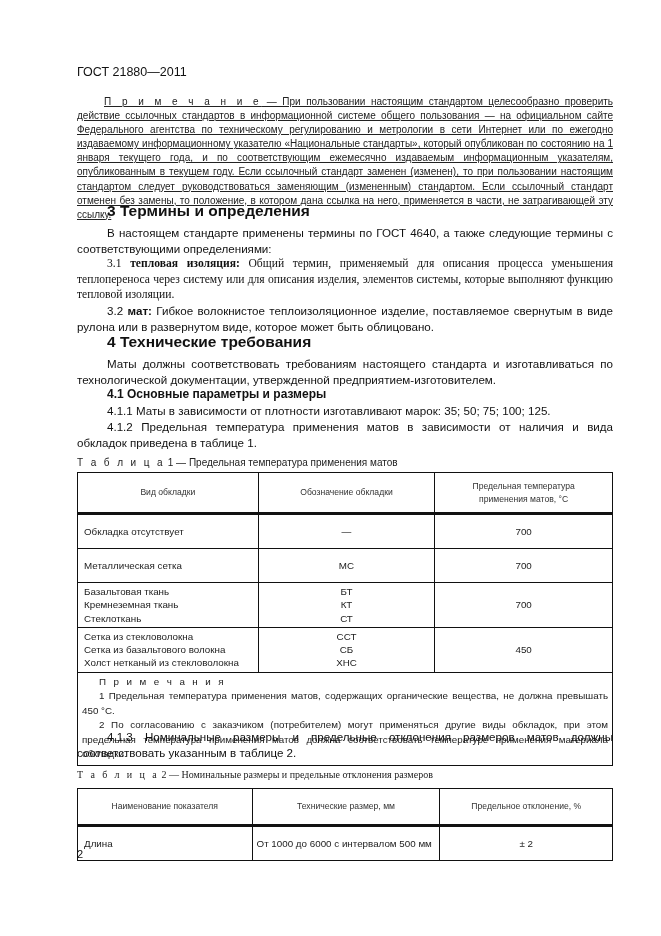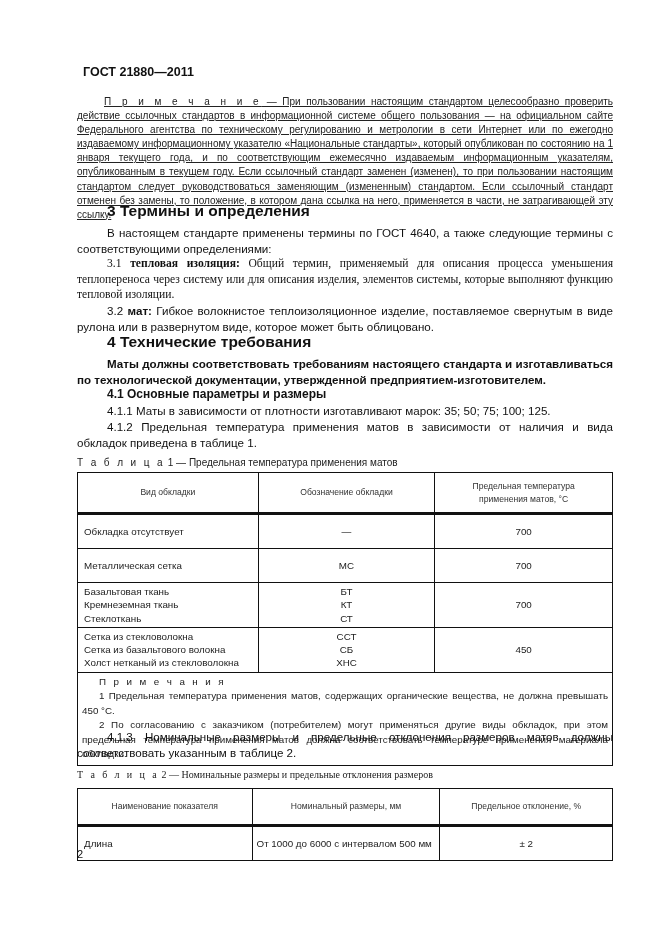--- a/index.html
+++ b/index.html
@@ -1,21 +1,21 @@
 <!DOCTYPE html>
 <html><head>
 <meta charset="utf-8">
 <style>
   html, body { margin: 0; padding: 0; }
   body {
     width: 661px; height: 936px; background: #ffffff; position: relative; overflow: hidden;
     font-family: "Liberation Sans", sans-serif; color: #111;
   }
   .page { position: absolute; left: 77px; top: 0; width: 536px; }
-  .doc-id { position: absolute; top: 65px; left: 0; font-weight: bold; font-size: 12.5px; margin-left: 6px; }
+  .doc-id { position: absolute; top: 65px; left: 0; font-weight: normal; font-size: 12.5px; }
   .note-block {
     position: absolute; top: 95px; left: 0; width: 536px;
     font-size: 10px; line-height: 14.1px; text-align: justify; color: #222; text-decoration: underline;
   }
   .indent { display: inline-block; width: 27px; }
   .spaced { letter-spacing: 2.6px; }
   .h1 { position: absolute; left: 30px; font-weight: bold; font-size: 15.5px; }
   .p {
     position: absolute; left: 0; width: 536px; font-size: 11.6px; line-height: 15.6px;
     text-align: justify; color: #111;
@@ -57,21 +57,21 @@
   <div class="p" style="top:256px;font-family:Liberation Serif, serif;">
     <span class="ind"></span><span>3.1 </span><b>тепловая изоляция:</b><span> Общий термин, применяемый для описания процесса уменьшения теплопереноса через систему или для описания изделия, элементов системы, которые выполняют функцию тепловой изоляции.</span>
   </div>
 
   <div class="p" style="top:303px;">
     <span class="ind"></span><span>3.2 </span><b>мат:</b><span> Гибкое волокнистое теплоизоляционное изделие, поставляемое свернутым в виде рулона или в развернутом виде, которое может быть облицовано.</span>
   </div>
 
   <div class="h1" style="top:333px;">4  Технические требования</div>
 
-  <div class="p" style="top:356px;font-weight:bold;">
+  <div class="p" style="top:356px;">
     <span class="ind"></span><span>Маты должны соответствовать требованиям настоящего стандарта и изготавливаться по технологической документации, утвержденной предприятием-изготовителем.</span>
   </div>
 
   <div class="h2" style="top:387px;">4.1  Основные параметры и размеры</div>
 
   <div class="p" style="top:403px;">
     <span class="ind"></span><span>4.1.1  Маты в зависимости от плотности изготавливают марок: 35; 50; 75; 100; 125.</span>
   </div>
 
   <div class="p" style="top:419px;">
@@ -150,21 +150,21 @@
 
   <table style="top:788px;">
     <colgroup>
         <col style="width:175px">
         <col style="width:188px">
         <col style="width:173px">
       </colgroup>
     <tbody>
         <tr class="head-row" style="height:27px;">
       <th>Наименование показателя</th>
-      <th>Номинальный размеры, мм</th>
+      <th>Технические размер, мм</th>
       <th>Предельное отклонение, %</th>
     </tr>
     <tr style="height:20px;">
       <td>Длина</td>
       <td style="white-space:nowrap;padding:0 4px;">От 1000 до 6000 с интервалом 500 мм</td>
       <td class="c">± 2</td>
     </tr>
   </tbody>
     </table>
 

